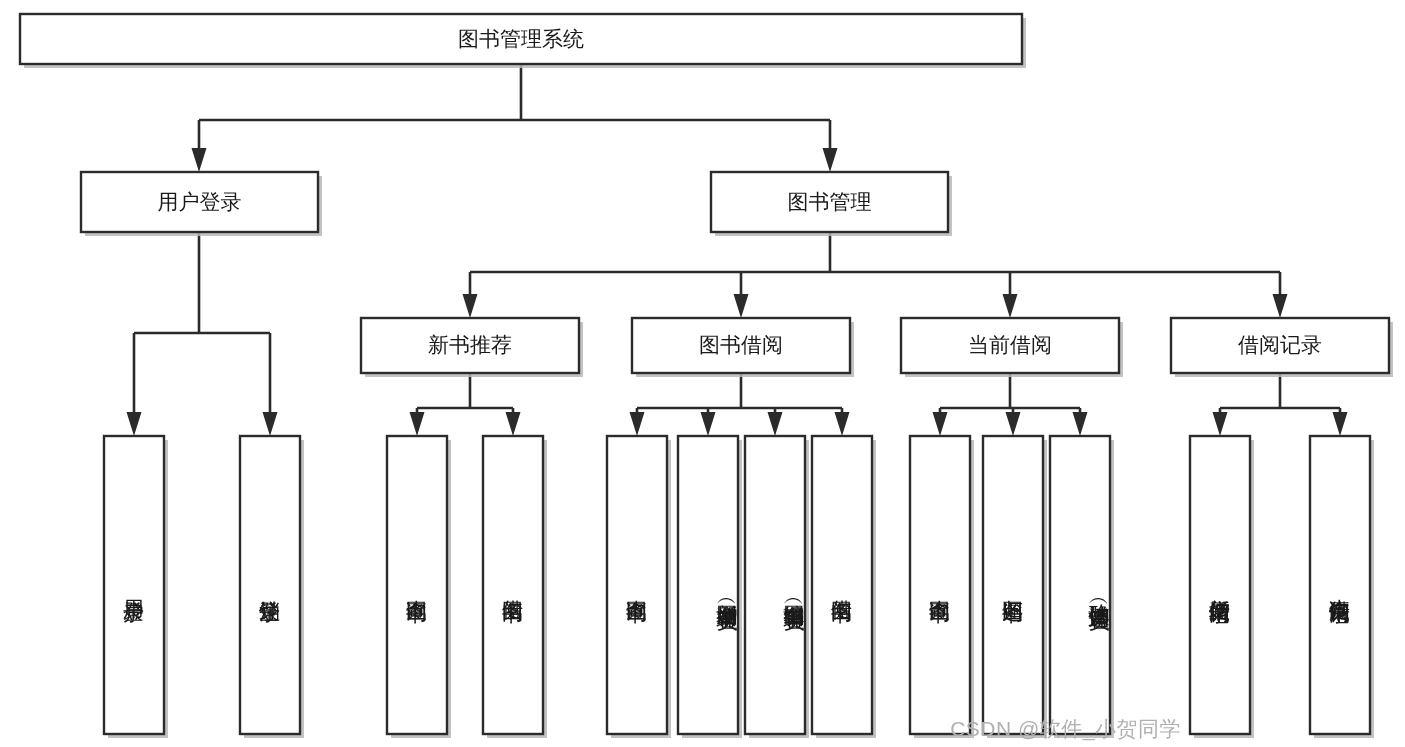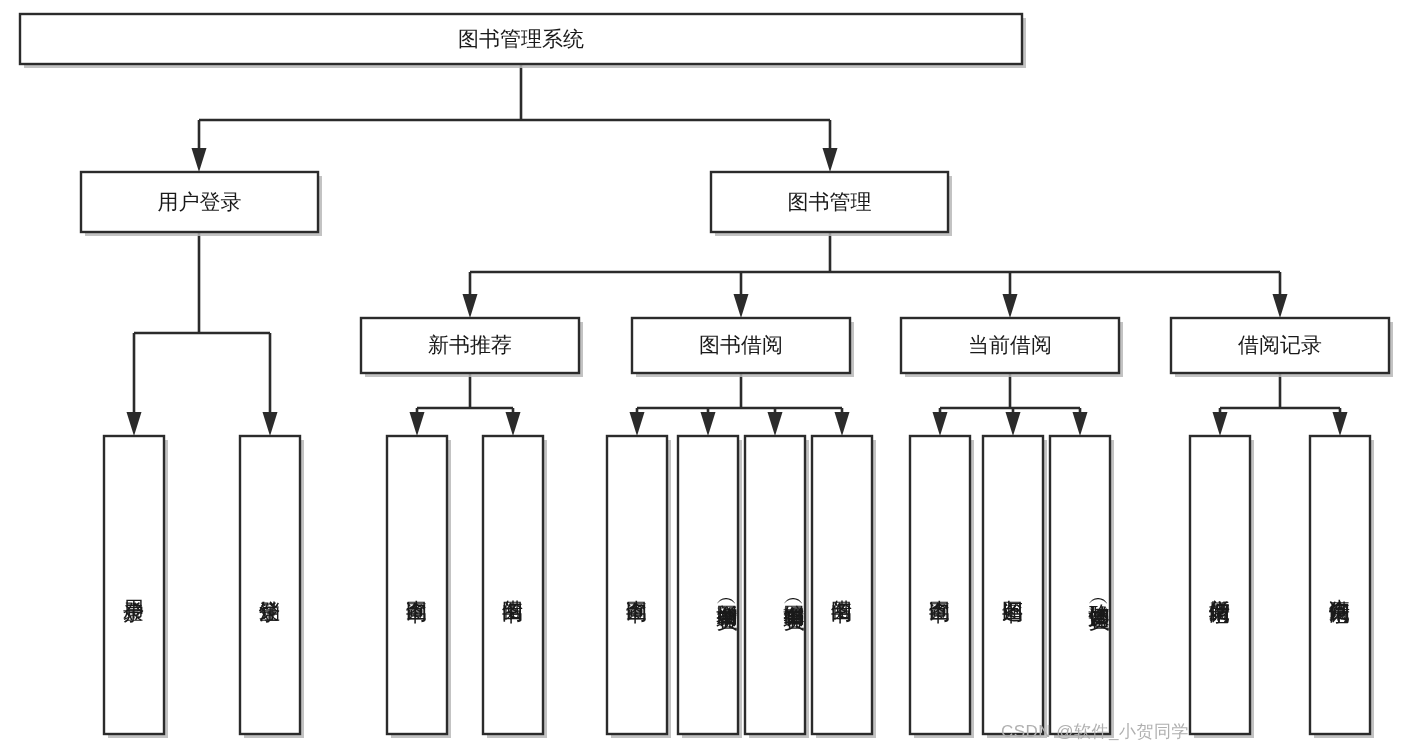--- a/index.html
+++ b/index.html
@@ -11,21 +11,20 @@
     width: 1405px;
     height: 747px;
     font-family: "Liberation Sans", "DejaVu Sans", sans-serif;
     overflow: hidden;
     position: relative;
   }
   #diagram-root {
     position: relative;
     width: 1189px;
     height: 747px;
-    padding-left: 8px;
   }
   svg.diagram-canvas {
     position: absolute;
     top: 0;
     left: 0;
     width: 1405px;
     height: 747px;
   }
   .node-box {
     fill: #ffffff;
@@ -63,21 +62,21 @@
     line-height: 1;
     white-space: nowrap;
     display: flex;
     justify-content: center;
   }
   .watermark {
     position: absolute;
     right: 8px;
     bottom: 4px;
     font-family: "Liberation Sans", "DejaVu Sans", sans-serif;
-    font-size: 17px;
+    font-size: 21px;
     color: #b0b0b0;
     letter-spacing: 0.5px;
     user-select: none;
   }
 </style>
 </head>
 <body>
 
 <div id="diagram-root">
   <svg class="diagram-canvas" id="diagram-svg" viewBox="0 0 1405 747" xmlns="http://www.w3.org/2000/svg">

